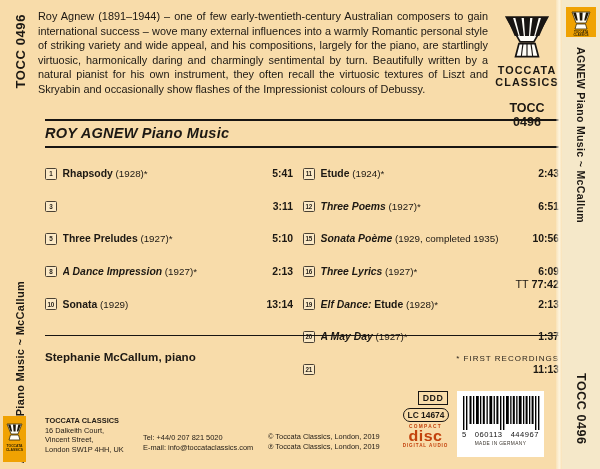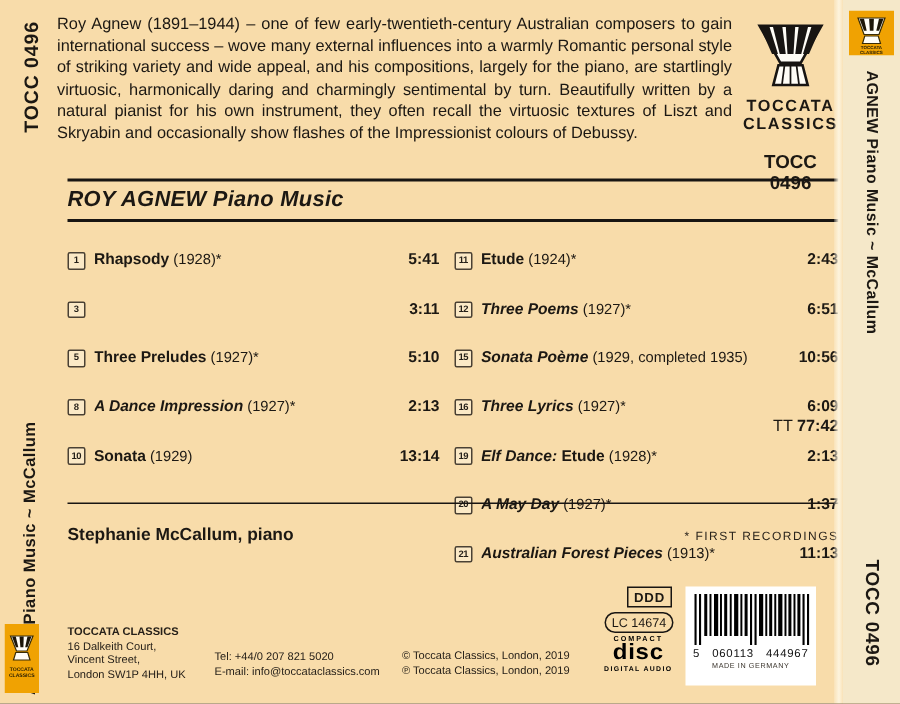--- a/index.html
+++ b/index.html
@@ -48,22 +48,22 @@
 
   
   .addr{position:absolute;left:45px;top:416px;font-size:7.4px;line-height:9.6px;color:#262019;}
   .addr .l0{font-weight:700;}
   .contact{position:absolute;left:143px;top:433px;font-size:7.4px;line-height:9.6px;color:#262019;}
   .rights{position:absolute;left:268px;top:432px;font-size:7.4px;line-height:9.8px;color:#262019;}
 
   .ddd{position:absolute;left:418px;top:391px;width:28px;height:12px;border:1.6px solid #181512;
        display:flex;align-items:center;justify-content:center;font-weight:700;font-size:8.8px;letter-spacing:.5px;}
   .lc{position:absolute;left:403px;top:408px;width:44px;height:12px;border:1.6px solid #181512;border-radius:8px;
-      display:flex;align-items:center;justify-content:center;font-weight:400;font-size:8.4px;}
-  .cdlogo{position:absolute;left:402px;top:424px;width:47px;text-align:center;color:#000000;}
+      display:flex;align-items:center;justify-content:center;font-weight:700;font-size:8.4px;}
+  .cdlogo{position:absolute;left:402px;top:424px;width:47px;text-align:center;color:#c2410c;}
   .cdlogo .c-top{font-size:4.8px;font-weight:700;letter-spacing:1.3px;}
   .cdlogo .c-main{font-size:16px;font-weight:700;line-height:13px;letter-spacing:.5px;transform:scaleY(.92);}
   .cdlogo .c-bot{font-size:4.6px;font-weight:700;letter-spacing:.9px;margin-top:1px;}
 
   .barcode{position:absolute;left:457px;top:391px;width:87px;height:66px;background:#fff;text-align:center;padding-top:5px;box-sizing:border-box;}
   .bc-digits{font-size:7.6px;font-weight:500;letter-spacing:.5px;display:flex;justify-content:space-between;padding:0 5px;margin-top:-7px;color:#111;}
   .made-in{font-size:4.8px;letter-spacing:.4px;color:#3a342c;margin-top:2px;}
 
   .logo-bl{position:absolute;left:3px;top:416px;}
 
@@ -160,21 +160,20 @@
         <span class="ttitle"><i>Elf Dance:</i> Etude<span class="tyear"> (1928)*</span></span>
         <span class="ttime">2:13</span>
       </div>
       <div class="trow">
         <span class="tnum">20</span>
         <span class="ttitle"><i>A May Day</i><span class="tyear"> (1927)*</span></span>
         <span class="ttime">1:37</span>
       </div>
       <div class="trow">
         <span class="tnum">21</span>
-        <span class="ttitle"><i>Australian Forest Pieces</i><span class="tyear"> (1913)*</span></span>
         <span class="ttime">11:13</span>
       </div>
     </div>
 
   <div class="total">
     <span>TT</span>
     <b>77:42</b>
   </div>
 
   <div class="artist-band">

